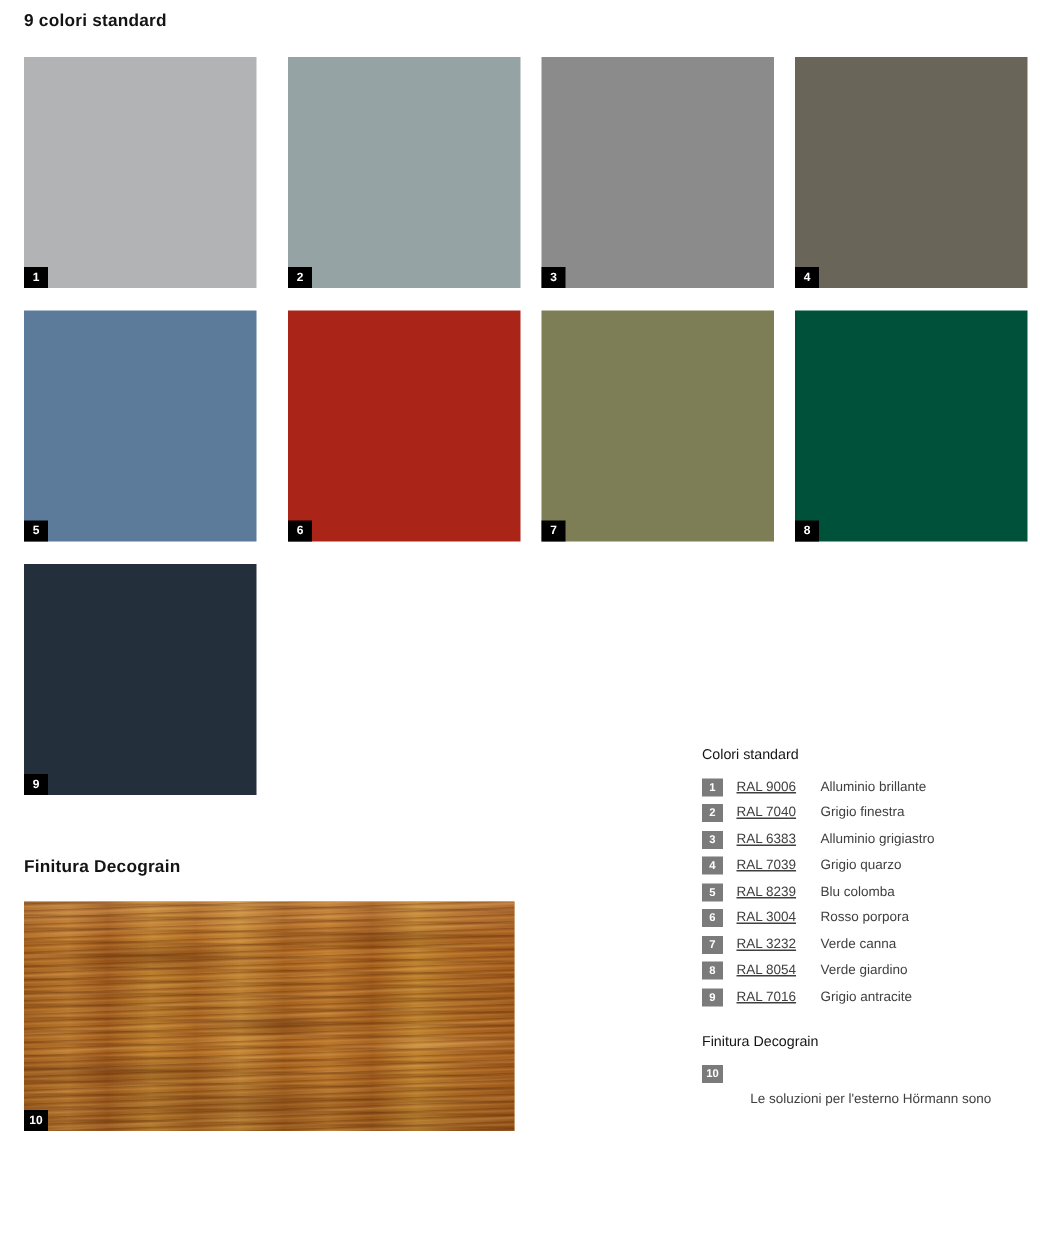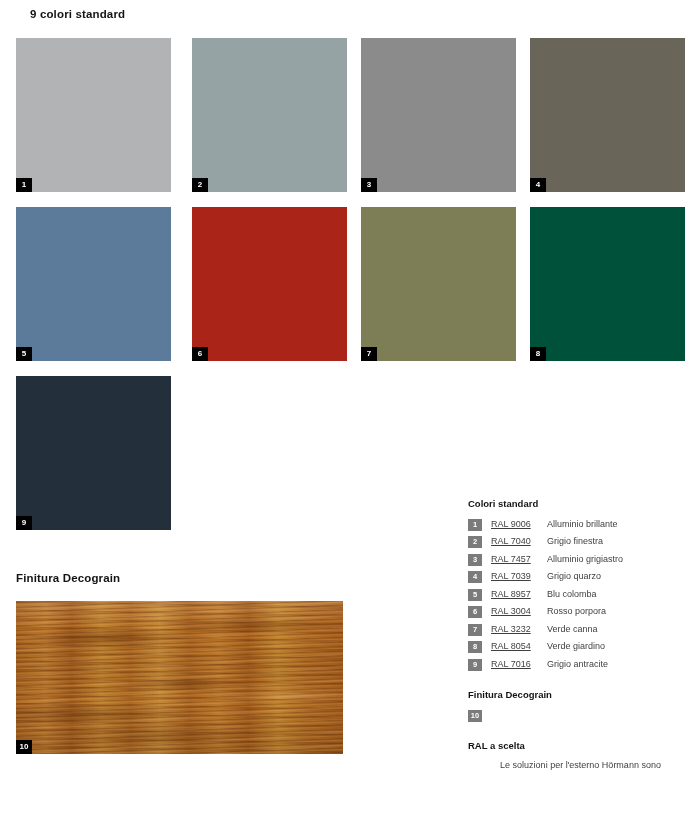--- a/index.html
+++ b/index.html
@@ -19,21 +19,21 @@
 
   
   .section-heading {
     position: absolute;
     font-size: 11.5px;
     font-weight: bold;
     color: #141414;
     letter-spacing: 0.15px;
     white-space: nowrap;
   }
-  #heading-standard { left: 30px; top: 8px; }
+  #heading-standard { left: 16px; top: 8px; }
   #heading-decograin { left: 16px; top: 572px; }
 
   
   .swatch-grid {
     position: absolute;
     left: 16px;
     top: 38px;
     width: 662px;
   }
   .swatch {
@@ -131,21 +131,21 @@
     position: absolute;
     left: 468px;
     top: 498px;
     width: 225px;
     font-size: 9px;
     color: #3f3f3f;
     line-height: 1.35;
   }
   .legend-title {
     font-size: 9.5px;
-    font-weight: bold;
+    font-weight: normal;
     color: #141414;
     margin-bottom: 7px;
   }
   .legend-title.spaced { margin-top: 18px; }
   .legend-row {
     display: flex;
     align-items: flex-start;
     margin-bottom: 4.5px;
   }
   .legend-badge {
@@ -239,31 +239,31 @@
     <div class="legend-code">RAL 9006</div>
     <div class="legend-name">Alluminio brillante</div>
   </div>
   <div class="legend-row">
     <div class="legend-badge">2</div>
     <div class="legend-code">RAL 7040</div>
     <div class="legend-name">Grigio finestra</div>
   </div>
   <div class="legend-row">
     <div class="legend-badge">3</div>
-    <div class="legend-code">RAL 7457</div>
+    <div class="legend-code">RAL 6383</div>
     <div class="legend-name">Alluminio grigiastro</div>
   </div>
   <div class="legend-row">
     <div class="legend-badge">4</div>
     <div class="legend-code">RAL 7039</div>
     <div class="legend-name">Grigio quarzo</div>
   </div>
   <div class="legend-row">
     <div class="legend-badge">5</div>
-    <div class="legend-code">RAL 8957</div>
+    <div class="legend-code">RAL 8239</div>
     <div class="legend-name">Blu colomba</div>
   </div>
   <div class="legend-row">
     <div class="legend-badge">6</div>
     <div class="legend-code">RAL 3004</div>
     <div class="legend-name">Rosso porpora</div>
   </div>
   <div class="legend-row">
     <div class="legend-badge">7</div>
     <div class="legend-code">RAL 3232</div>
@@ -279,19 +279,18 @@
     <div class="legend-code">RAL 7016</div>
     <div class="legend-name">Grigio antracite</div>
   </div>
 
   <div class="legend-title spaced">Finitura Decograin</div>
 
   <div class="legend-row">
     <div class="legend-badge">10</div>
   </div>
 
-  <div class="legend-title spaced">RAL a scelta</div>
 
   <div class="legend-para">
     <div>Le soluzioni per l'esterno Hörmann sono</div>
   </div>
 
 </div>
 
 </body></html>

